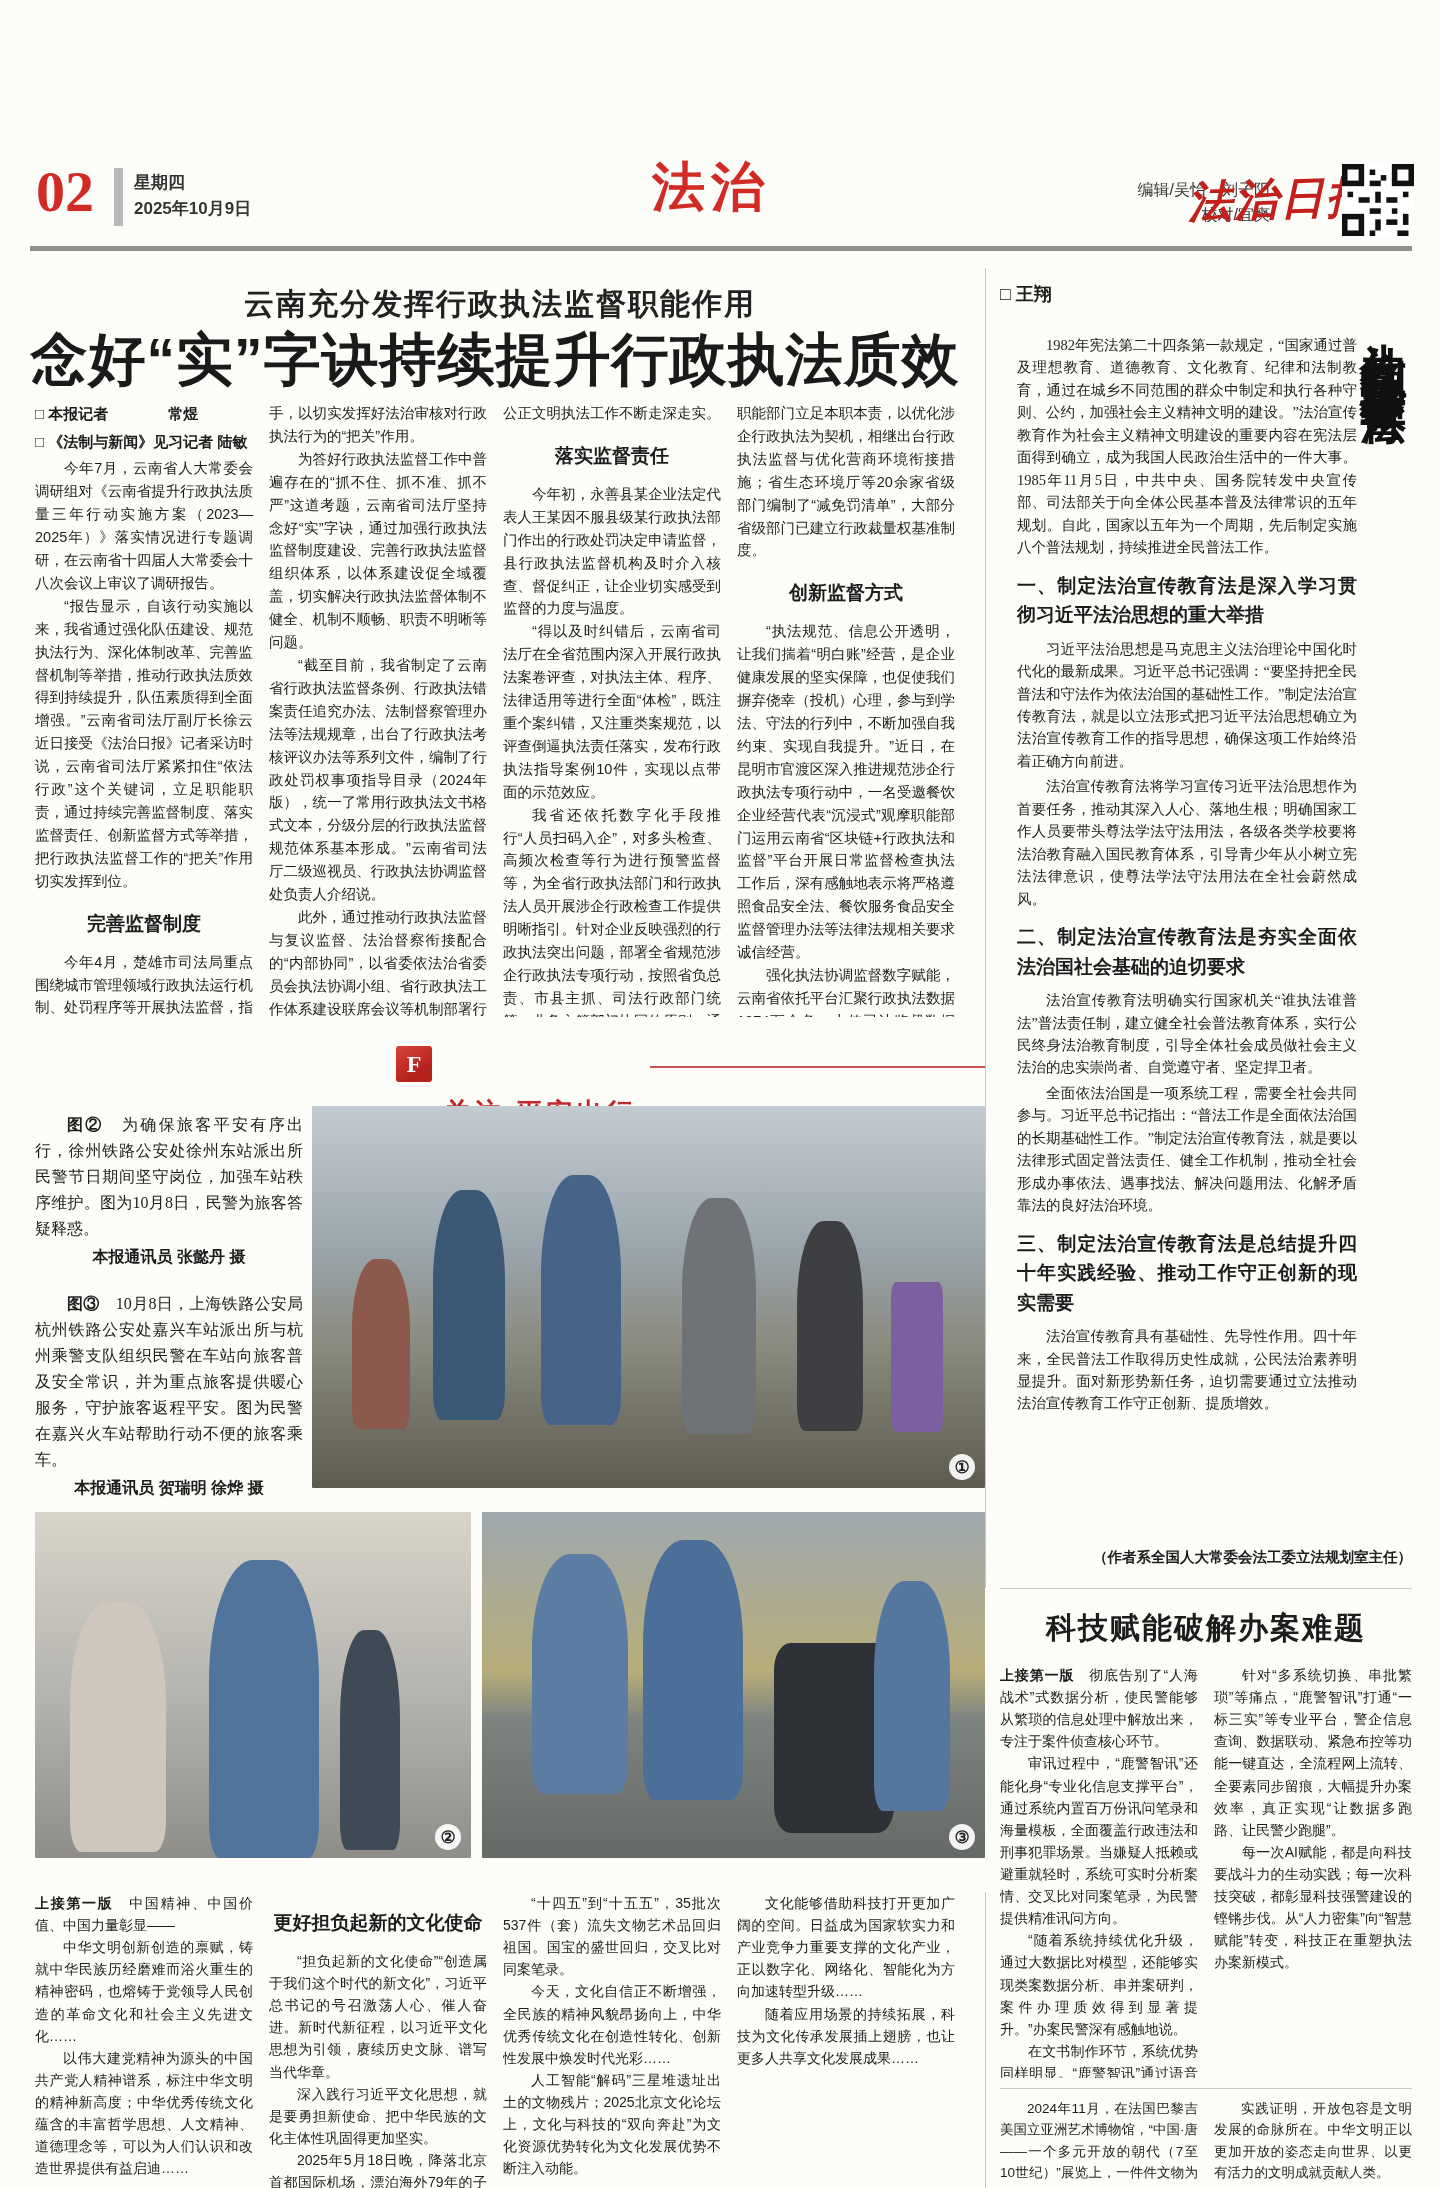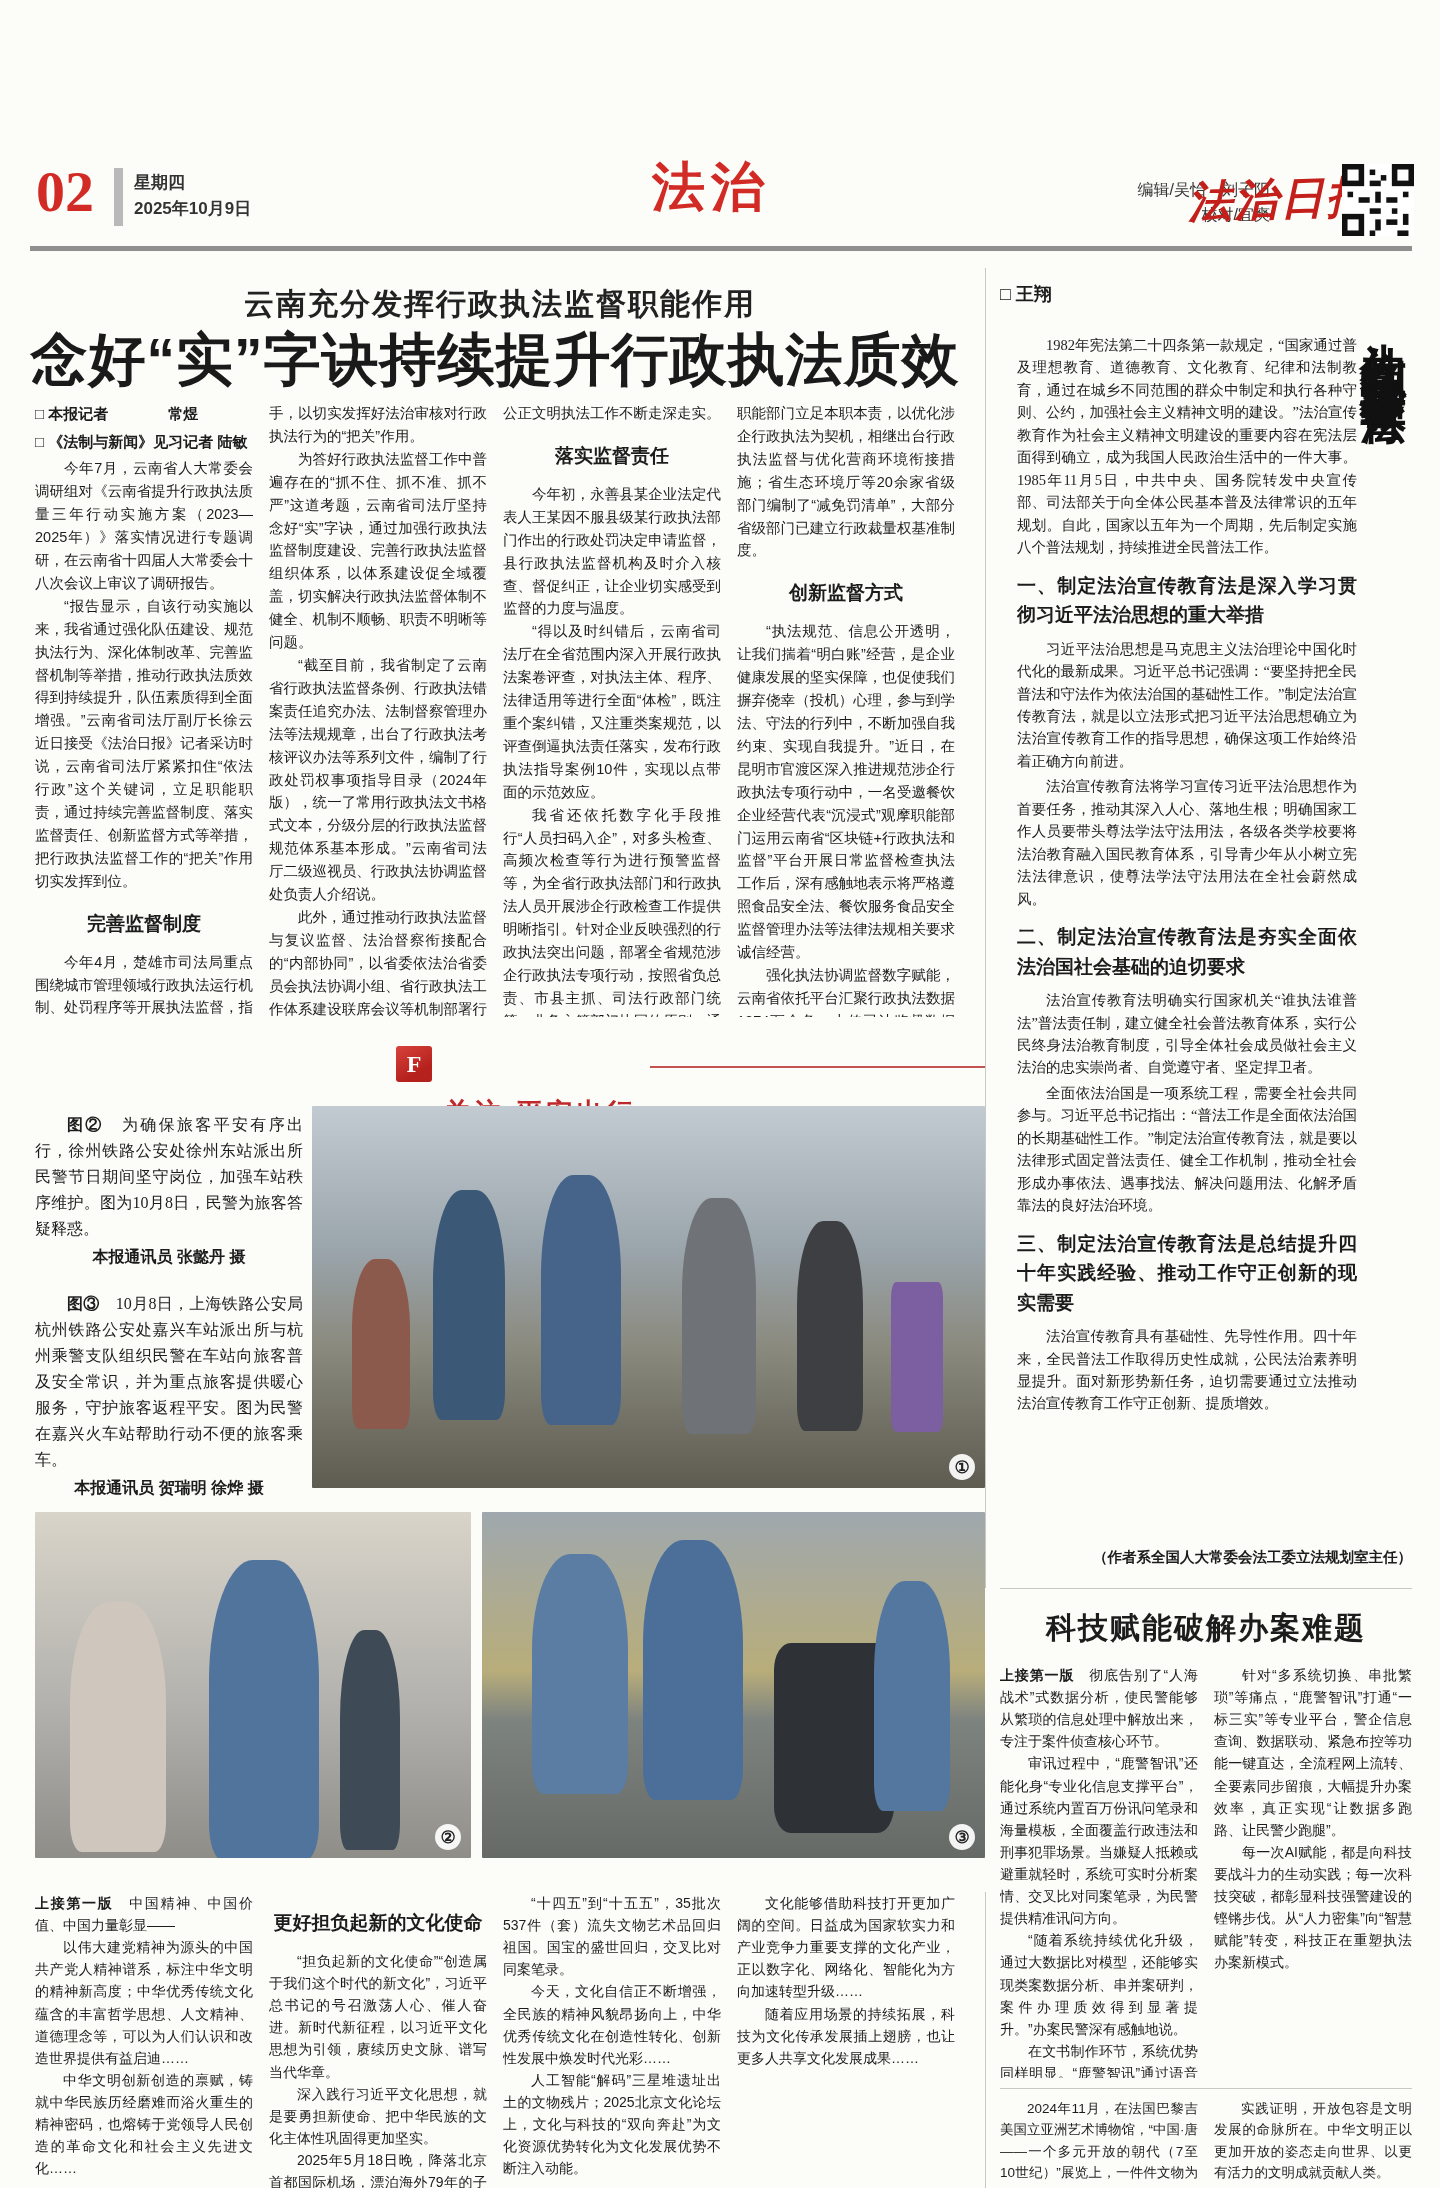--- a/index.html
+++ b/index.html
@@ -207,22 +207,22 @@
       </div>
     <div class="col" style="font-size:13.5px;">
         <p class="para">实践证明，开放包容是文明发展的命脉所在。中华文明正以更加开放的姿态走向世界、以更有活力的文明成就贡献人类。</p>
       </div>
   </div>
 
   <div class="abs vrule" style="left:985px;top:1892px;height:296px;"></div>
   <div class="abs cols" style="left:35px;top:1892px;width:920px;height:296px;">
     <div class="col" style="font-size:14px;">
         <p class="para cont"><span class="lead-label">上接第一版　</span>中国精神、中国价值、中国力量彰显——</p>
+        <p class="para">中华文明创新创造的禀赋，铸就中华民族历经磨难而浴火重生的精神密码，也熔铸于党领导人民创造的革命文化和社会主义先进文化……</p>
         <p class="para">以伟大建党精神为源头的中国共产党人精神谱系，标注中华文明的精神新高度；中华优秀传统文化蕴含的丰富哲学思想、人文精神、道德理念等，可以为人们认识和改造世界提供有益启迪……</p>
-        <p class="para">中华文明创新创造的禀赋，铸就中华民族历经磨难而浴火重生的精神密码，也熔铸于党领导人民创造的革命文化和社会主义先进文化……</p>
       </div>
     <div class="col" style="font-size:14px;">
         <div class="sub-h">更好担负起新的文化使命</div>
         <p class="para">“担负起新的文化使命”“创造属于我们这个时代的新文化”，习近平总书记的号召激荡人心、催人奋进。新时代新征程，以习近平文化思想为引领，赓续历史文脉、谱写当代华章。</p>
         <p class="para">深入践行习近平文化思想，就是要勇担新使命、把中华民族的文化主体性巩固得更加坚实。</p>
         <p class="para">2025年5月18日晚，降落北京首都国际机场，漂泊海外79年的子弹库帛书《五行令》《攻守占》终于回家！</p>
       </div>
     <div class="col" style="font-size:14px;">
         <p class="para">“十四五”到“十五五”，35批次537件（套）流失文物艺术品回归祖国。国宝的盛世回归，交叉比对同案笔录。</p>
         <p class="para">今天，文化自信正不断增强，全民族的精神风貌昂扬向上，中华优秀传统文化在创造性转化、创新性发展中焕发时代光彩……</p>

